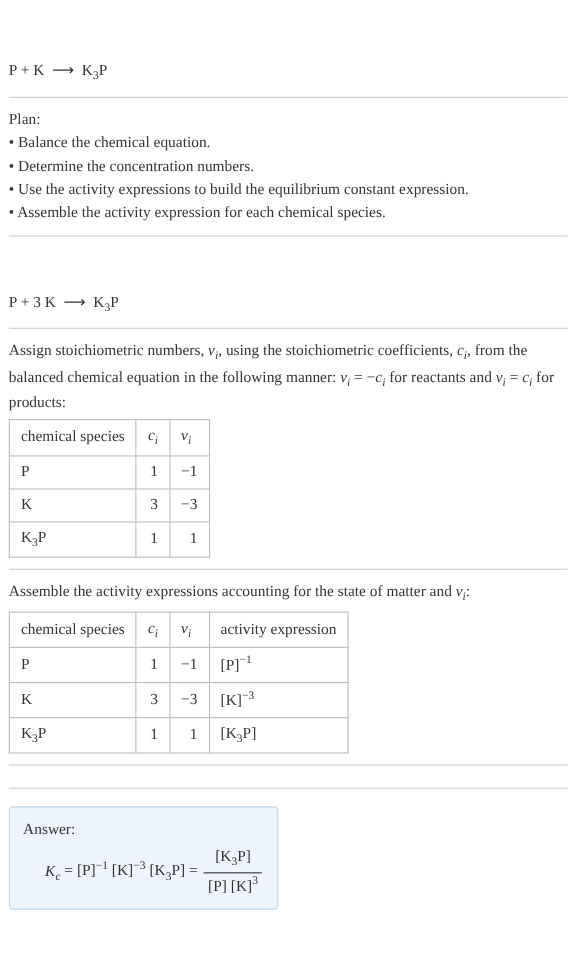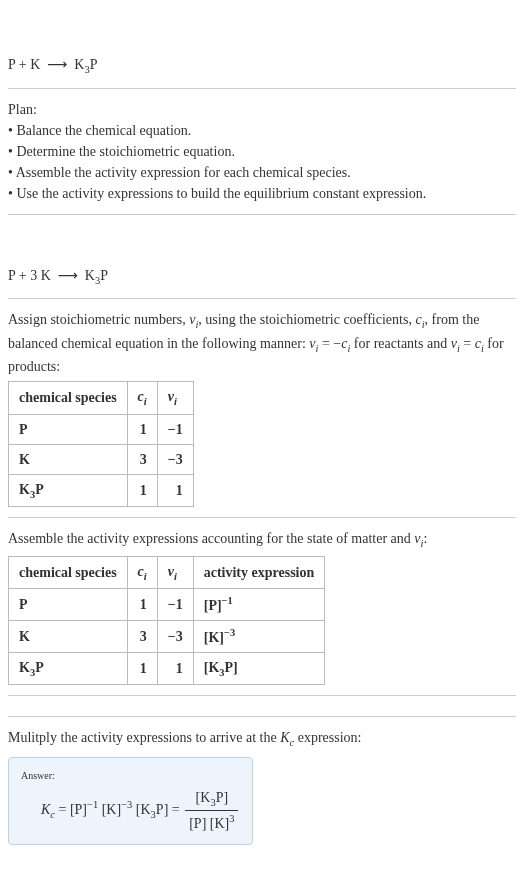--- a/index.html
+++ b/index.html
@@ -40,35 +40,35 @@
       font-style: italic;
     }
     table {
       border-collapse: collapse;
       margin-top: 4px;
     }
     td, th {
       border: 1px solid #bbb;
       padding: 4px 10px;
       text-align: left;
-      font-weight: bold;
+      font-weight: normal;
     }
     td.num {
       text-align: right;
     }
     .answer-box {
       background: #eef4fb;
       border: 1px solid #b8d4ee;
       border-radius: 4px;
       padding: 10px 12px;
       display: inline-block;
       margin-top: 6px;
     }
     .answer-label {
-      font-size: 10px;
+      font-size: 14px;
       margin-bottom: 4px;
     }
     .fraction {
       display: inline-block;
       vertical-align: middle;
       text-align: center;
       margin: 0 2px;
     }
     .fraction .num {
       display: block;
@@ -89,23 +89,23 @@
 
 <div class="section">
   <div class="equation">P + K &nbsp;⟶&nbsp; K<span class="sub">3</span>P</div>
 </div>
 
 <hr>
 
 <div class="section">
   <div>Plan:</div>
   <div>• Balance the chemical equation.</div>
-  <div>• Determine the stoichiometric equation.</div>
+  <div>• Determine the concentration numbers.</div>
+  <div>• Use the activity expressions to build the equilibrium constant expression.</div>
   <div>• Assemble the activity expression for each chemical species.</div>
-  <div>• Use the activity expressions to build the equilibrium constant expression.</div>
 </div>
 
 <hr>
 
 <div class="section">
   <div class="equation">P + 3 K &nbsp;⟶&nbsp; K<span class="sub">3</span>P</div>
 </div>
 
 <hr>
 
@@ -172,21 +172,20 @@
 </div>
 
 <hr>
 
 <div class="section">
 </div>
 
 <hr>
 
 <div class="section">
-  <div>Mulitply the activity expressions to arrive at the <span class="italic">K<span class="sub">c</span></span> expression:</div>
   <div class="answer-box">
     <div class="answer-label">Answer:</div>
     <div class="kc-line">
       <span class="italic">K<span class="sub">c</span></span> = [P]<span class="sup">−1</span> [K]<span class="sup">−3</span> [K<span class="sub">3</span>P] =
       <span class="fraction">
         <span class="num">[K<span class="sub">3</span>P]</span>
         <span class="den">[P] [K]<span class="sup">3</span></span>
       </span>
     </div>
   </div>

